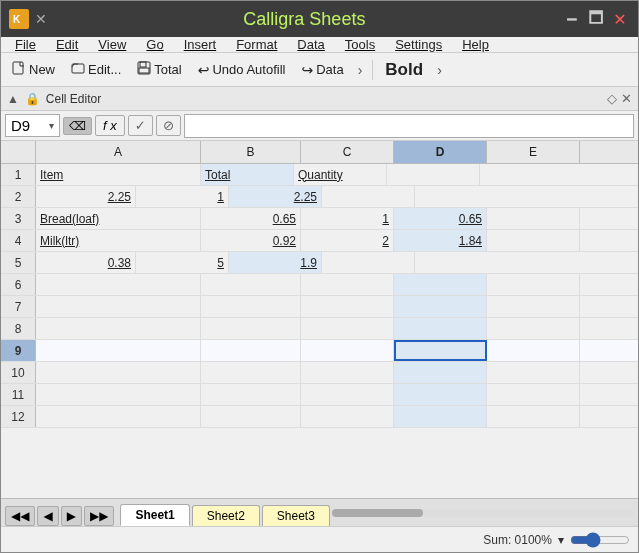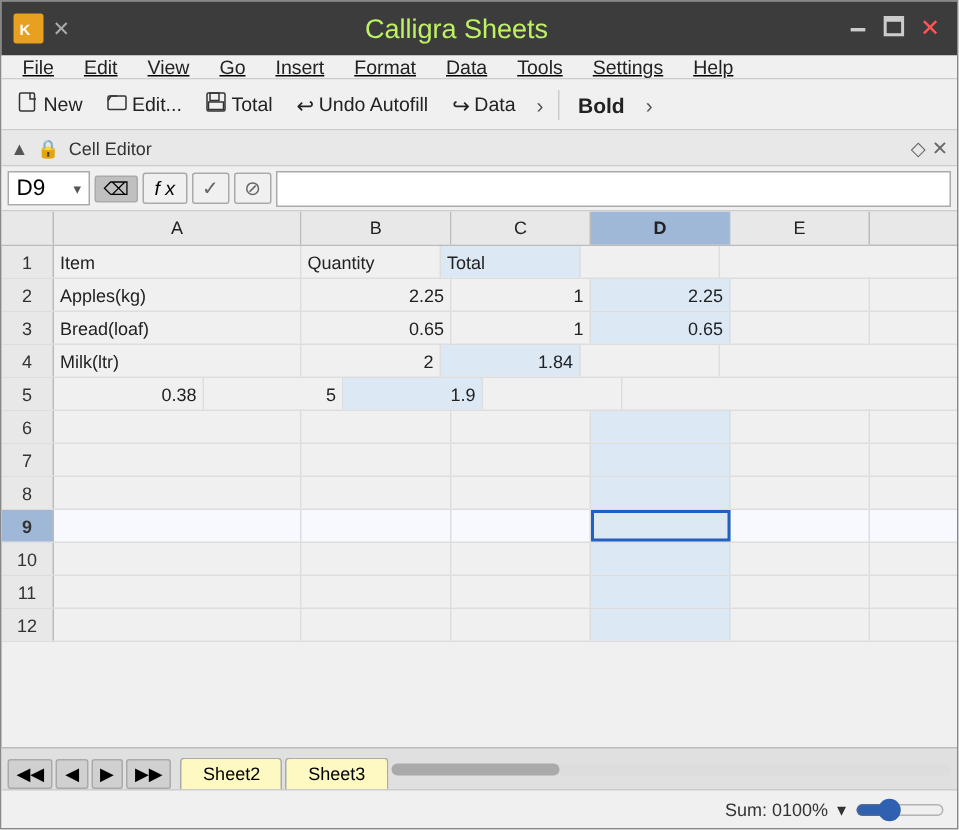--- a/index.html
+++ b/index.html
@@ -54,21 +54,21 @@
     .row-num-header { width: 35px; min-width: 35px; background: #e8e8e8; border-right: 1px solid #bbb; height: 22px; display: flex; align-items: center; justify-content: center; }
     .col-header { background: #e8e8e8; border-right: 1px solid #bbb; height: 22px; display: flex; align-items: center; justify-content: center; font-size: 12px; color: #222; font-weight: normal; }
     .col-header.active { background: #a0b8d8; font-weight: bold; }
 
     
     .rows-container { flex: 1; overflow-y: auto; overflow-x: hidden; }
     .grid-row { display: flex; border-bottom: 1px solid #ddd; height: 22px; }
     .grid-row.active-row { background: #f8f8ff; }
     .row-num { width: 35px; min-width: 35px; background: #e8e8e8; border-right: 1px solid #bbb; display: flex; align-items: center; justify-content: center; font-size: 12px; color: #333; flex-shrink: 0; }
     .row-num.active { background: #a0b8d8; font-weight: bold; }
-    .grid-cell { border-right: 1px solid #ddd; padding: 0 4px; display: flex; align-items: center; font-size: 12px; color: #222; overflow: hidden; white-space: nowrap; }
+    .grid-cell { border-right: 1px solid #ddd; padding: 0 4px; display: flex; align-items: center; font-size: 12px; color: #222; overflow: hidden; white-space: nowrap; text-decoration: underline; }
     .grid-cell.text-right { justify-content: flex-end; }
     .grid-cell.col-a { width: 165px; min-width: 165px; }
     .grid-cell.col-b { width: 100px; min-width: 100px; }
     .grid-cell.col-c { width: 93px; min-width: 93px; }
     .grid-cell.col-d { width: 93px; min-width: 93px; }
     .grid-cell.col-e { width: 93px; min-width: 93px; }
     .grid-cell.selected { outline: 2px solid #2060c0; outline-offset: -2px; background: white; }
     .grid-cell.col-d-header-active { background: #dde8f5; }
 
     
@@ -154,21 +154,21 @@
     <button class="toolbar-btn">
       <span class="toolbar-icon">↩</span>
       <span>Undo Autofill</span>
     </button>
     <button class="toolbar-btn">
       <span class="toolbar-icon">↪</span>
       <span>Data</span>
     </button>
     <span class="toolbar-more">›</span>
     <div class="toolbar-separator"></div>
-    <button class="toolbar-btn" style="font-weight:bold; font-size:14px;align-items:center;">
+    <button class="toolbar-btn" style="font-weight:bold; font-size:17px;align-items:center;">
       <span>Bold</span>
     </button>
     <span class="toolbar-more">›</span>
   </div>
 
   <div class="cell-editor-bar">
     <span class="cell-editor-lock">▲</span>
     <span class="cell-editor-lock">🔒</span>
     <span class="cell-editor-label">Cell Editor</span>
     <div class="cell-editor-icons">
@@ -200,46 +200,46 @@
       <div class="col-header" style="width:93px;min-width:93px;">C</div>
       <div class="col-header active" style="width:93px;min-width:93px;">D</div>
       <div class="col-header" style="width:93px;min-width:93px;">E</div>
     </div>
 
     <div class="rows-container">
 
       <div class="grid-row">
         <div class="row-num">1</div>
         <div class="grid-cell col-a">Item</div>
+        <div class="grid-cell col-d col-d-header-active">Total</div>
         <div class="grid-cell col-c">Quantity</div>
-        <div class="grid-cell col-d col-d-header-active">Total</div>
         <div class="grid-cell col-e"></div>
       </div>
 
       <div class="grid-row">
         <div class="row-num">2</div>
-        <div class="grid-cell col-a">Apples(kg)</div>
         <div class="grid-cell col-b text-right">2.25</div>
         <div class="grid-cell col-c text-right">1</div>
         <div class="grid-cell col-d text-right col-d-header-active">2.25</div>
         <div class="grid-cell col-e"></div>
       </div>
 
       <div class="grid-row">
         <div class="row-num">3</div>
         <div class="grid-cell col-a">Bread(loaf)</div>
         <div class="grid-cell col-b text-right">0.65</div>
         <div class="grid-cell col-c text-right">1</div>
         <div class="grid-cell col-d text-right col-d-header-active">0.65</div>
         <div class="grid-cell col-e"></div>
       </div>
 
       <div class="grid-row">
         <div class="row-num">4</div>
         <div class="grid-cell col-a">Milk(ltr)</div>
+        <div class="grid-cell col-b text-right">0.92</div>
         <div class="grid-cell col-c text-right">2</div>
         <div class="grid-cell col-d text-right col-d-header-active">1.84</div>
         <div class="grid-cell col-e"></div>
       </div>
 
       <div class="grid-row">
         <div class="row-num">5</div>
         <div class="grid-cell col-b text-right">0.38</div>
         <div class="grid-cell col-c text-right">5</div>
         <div class="grid-cell col-d text-right col-d-header-active">1.9</div>
@@ -312,20 +312,21 @@
     </div>
   </div>
 
   <div class="tabs-bar">
     <div class="tab-nav">
       <button class="tab-nav-btn">◀◀</button>
       <button class="tab-nav-btn">◀</button>
       <button class="tab-nav-btn">▶</button>
       <button class="tab-nav-btn">▶▶</button>
     </div>
+    <div class="tab active">Sheet1</div>
     <div class="tab">Sheet2</div>
     <div class="tab">Sheet3</div>
     <div class="tab-scrollbar">
       <div class="tab-scrollbar-thumb"></div>
     </div>
   </div>
 
   <div class="statusbar">
     <span class="statusbar-left">Sum: 0</span>
     <div class="statusbar-right">

